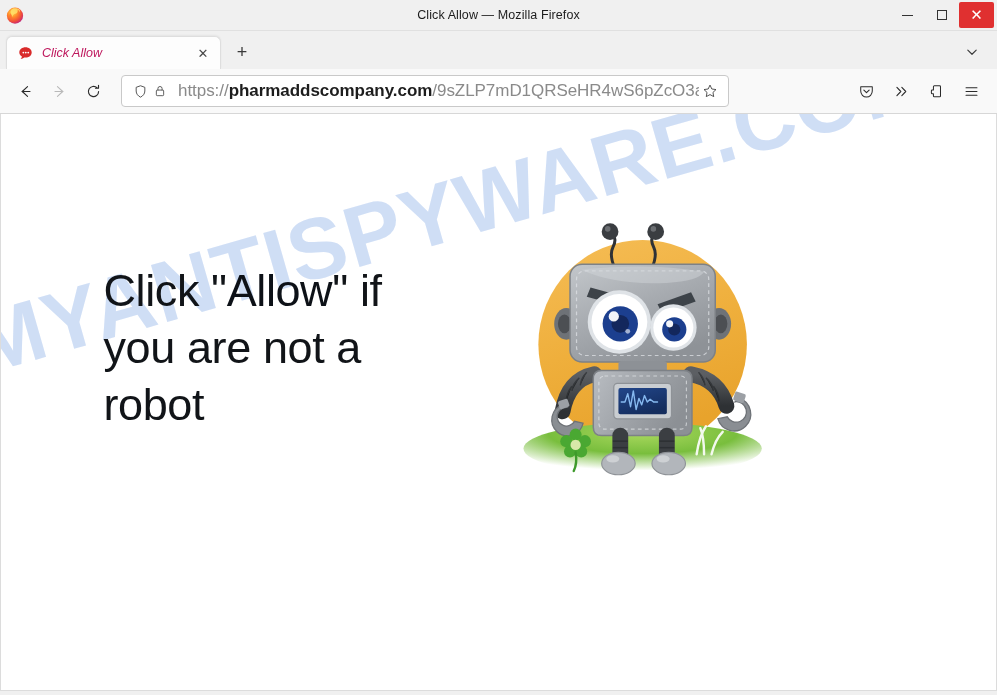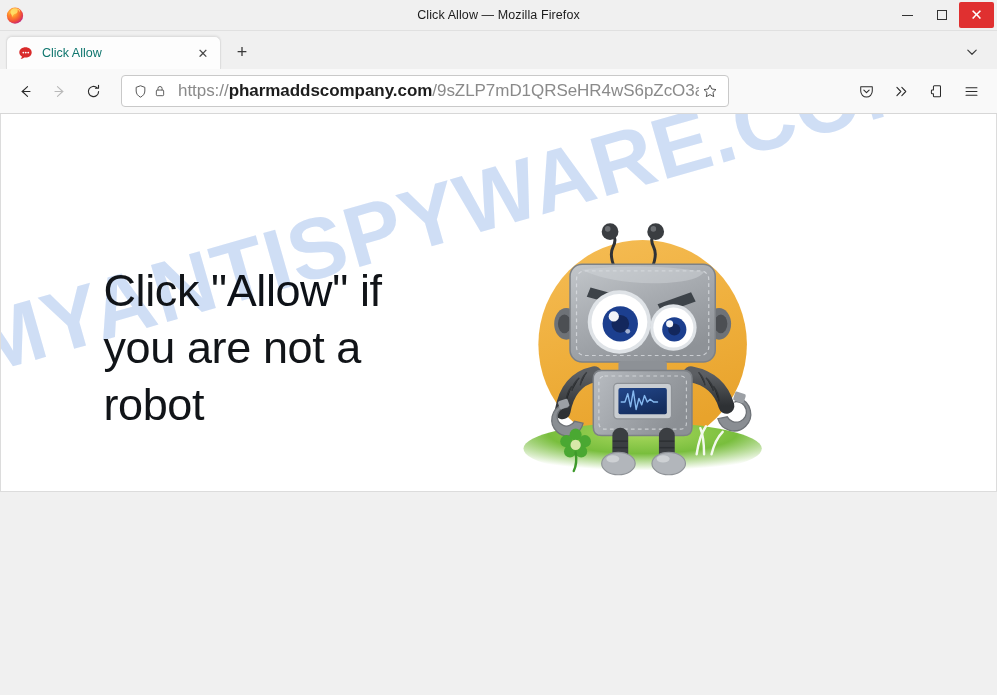--- a/index.html
+++ b/index.html
@@ -7,21 +7,21 @@
   html, body {
     width: 997px;
     height: 695px;
     overflow: hidden;
     font-family: "Liberation Sans", sans-serif;
     background: #f0f0f0;
   }
 
   #app {
     width: 997px;
-    height: 492px;
+    height: 691px;
     position: relative;
     display: flex;
     flex-direction: column;
     background: #f0f0f0;
   }
 
   
   .titlebar {
     height: 31px;
     background: #f0f0f0;
@@ -98,24 +98,25 @@
     box-shadow: 0 -1px 2px rgba(0,0,0,0.05);
   }
   .tab-fav {
     width: 15px; height: 15px;
     flex: 0 0 15px;
     margin-right: 9px;
     position: relative;
   }
   .tab-title {
     font-size: 12.5px;
-    color: #0f766e;
+    color: #be185d;
     flex: 1;
     white-space: nowrap;
     overflow: hidden;
+    font-style: italic;
   }
   .tab-close {
     width: 18px; height: 18px;
     display: flex; align-items: center; justify-content: center;
     font-size: 13px; color: #4a4a4a;
     margin-left: 4px;
   }
   .newtab {
     width: 30px; height: 30px;
     margin-left: 6px; margin-bottom: 2px;

